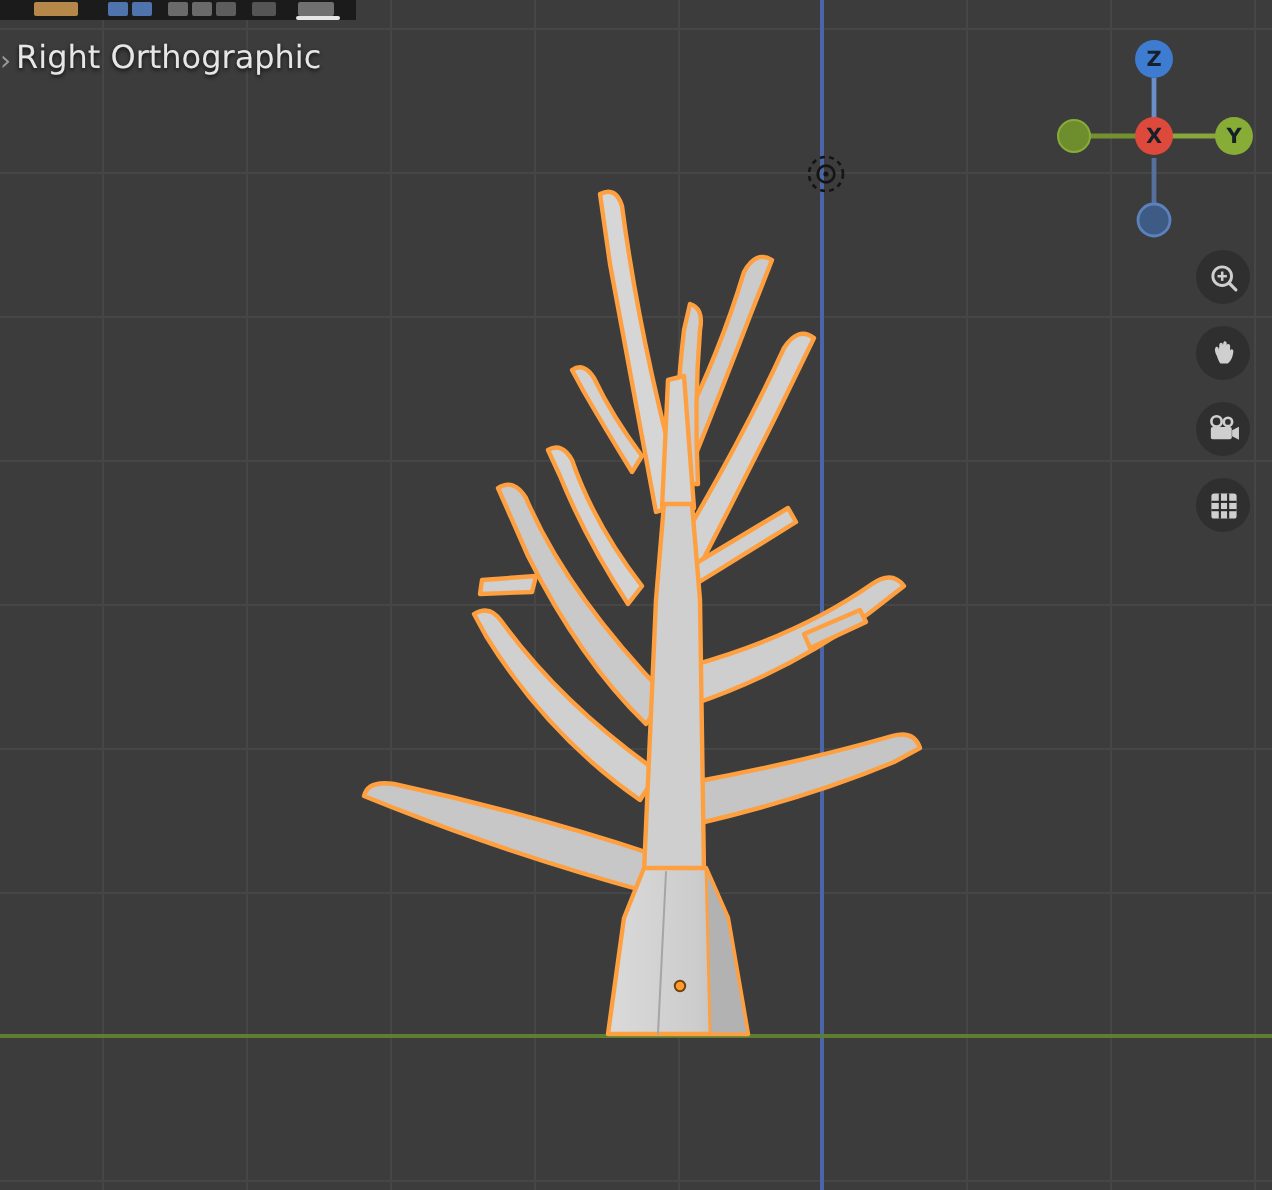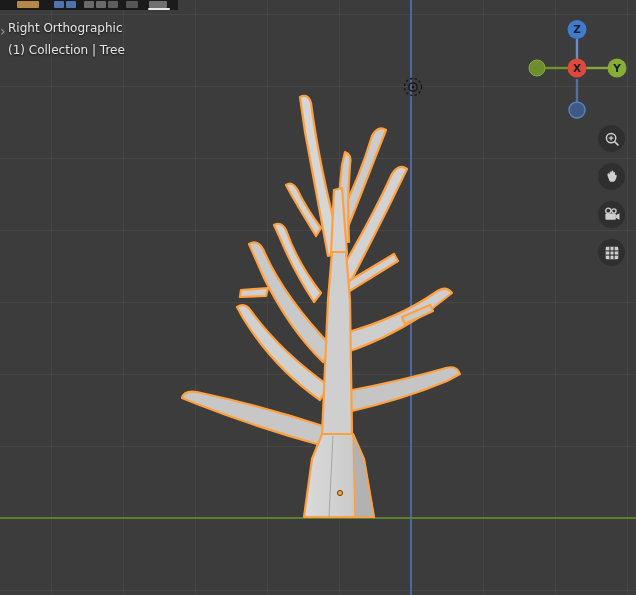--- a/index.html
+++ b/index.html
@@ -23,21 +23,21 @@
       linear-gradient(to right, var(--grid_line) 1px, transparent 1px),
       linear-gradient(to bottom, var(--grid_line) 1px, transparent 1px);
     background-size:72px 72px;
     background-position:51px 14px;
   }
   .axis-z{position:absolute;left:410px;top:0;bottom:0;width:2px;background:var(--axis_blue);}
   .axis-y{position:absolute;left:0;right:0;top:517px;height:2px;background:var(--axis_green);}
   .scene{position:absolute;left:0;top:0;}
   .header-frag{position:absolute;left:0;top:0;width:178px;height:10px;background:var(--header_bg);}
   .hicon{position:absolute;top:1px;height:7px;border-radius:1px;}
-  .overlay-text{position:absolute;left:8px;top:18px;color:var(--text);font-size:12px;line-height:21.5px;text-shadow:0 1px 2px rgba(0,0,0,.75);}
+  .overlay-text{position:absolute;left:8px;top:18px;color:var(--text);font-size:16px;line-height:21.5px;text-shadow:0 1px 2px rgba(0,0,0,.75);text-align:center;}
   .toggle-arrow{position:absolute;left:0px;top:24px;color:#9a9a9a;font-size:14px;line-height:14px;cursor:pointer;}
   .gizmo{position:absolute;left:528px;top:16px;}
   .gizmo text{font-size:10.5px;font-weight:bold;fill:#16202b;text-anchor:middle;}
   .side-buttons{position:absolute;right:11px;top:125px;display:flex;flex-direction:column;gap:11px;}
   .vbtn{width:27px;height:27px;border-radius:50%;background:var(--btn_bg);display:flex;align-items:center;justify-content:center;cursor:pointer;}
   .vbtn svg{display:block;}
 </style>
 </head>
 <body>
 
@@ -103,21 +103,20 @@
     <div class="hicon" style="left:84px;width:10px;background:#6a6a6a;"></div>
     <div class="hicon" style="left:96px;width:10px;background:#6a6a6a;"></div>
     <div class="hicon" style="left:108px;width:10px;background:#5d5d5d;"></div>
     <div class="hicon" style="left:126px;width:12px;background:#555555;"></div>
     <div class="hicon" style="left:149px;width:18px;background:#707070;"></div>
     <div class="hicon" style="left:148px;width:22px;top:8px;height:2px;background:#e6e6e6;"></div>
   </div>
 
   <div class="overlay-text">
     <div>Right Orthographic</div>
-    <div>(1) Collection | Tree</div>
   </div>
 
   <div class="toggle-arrow">›</div>
 
   <svg class="gizmo" width="100" height="104" viewBox="0 0 100 104">
     <line x1="49" y1="23" x2="49" y2="45" stroke="#6b8fc9" stroke-width="2.4"></line>
     <line x1="49" y1="63" x2="49" y2="86" stroke="#55709c" stroke-width="2.4"></line>
     <line x1="58" y1="52" x2="80" y2="52" stroke="#88a83e" stroke-width="2.4"></line>
     <line x1="17" y1="52" x2="40" y2="52" stroke="#74912f" stroke-width="2.4"></line>
     <g>

